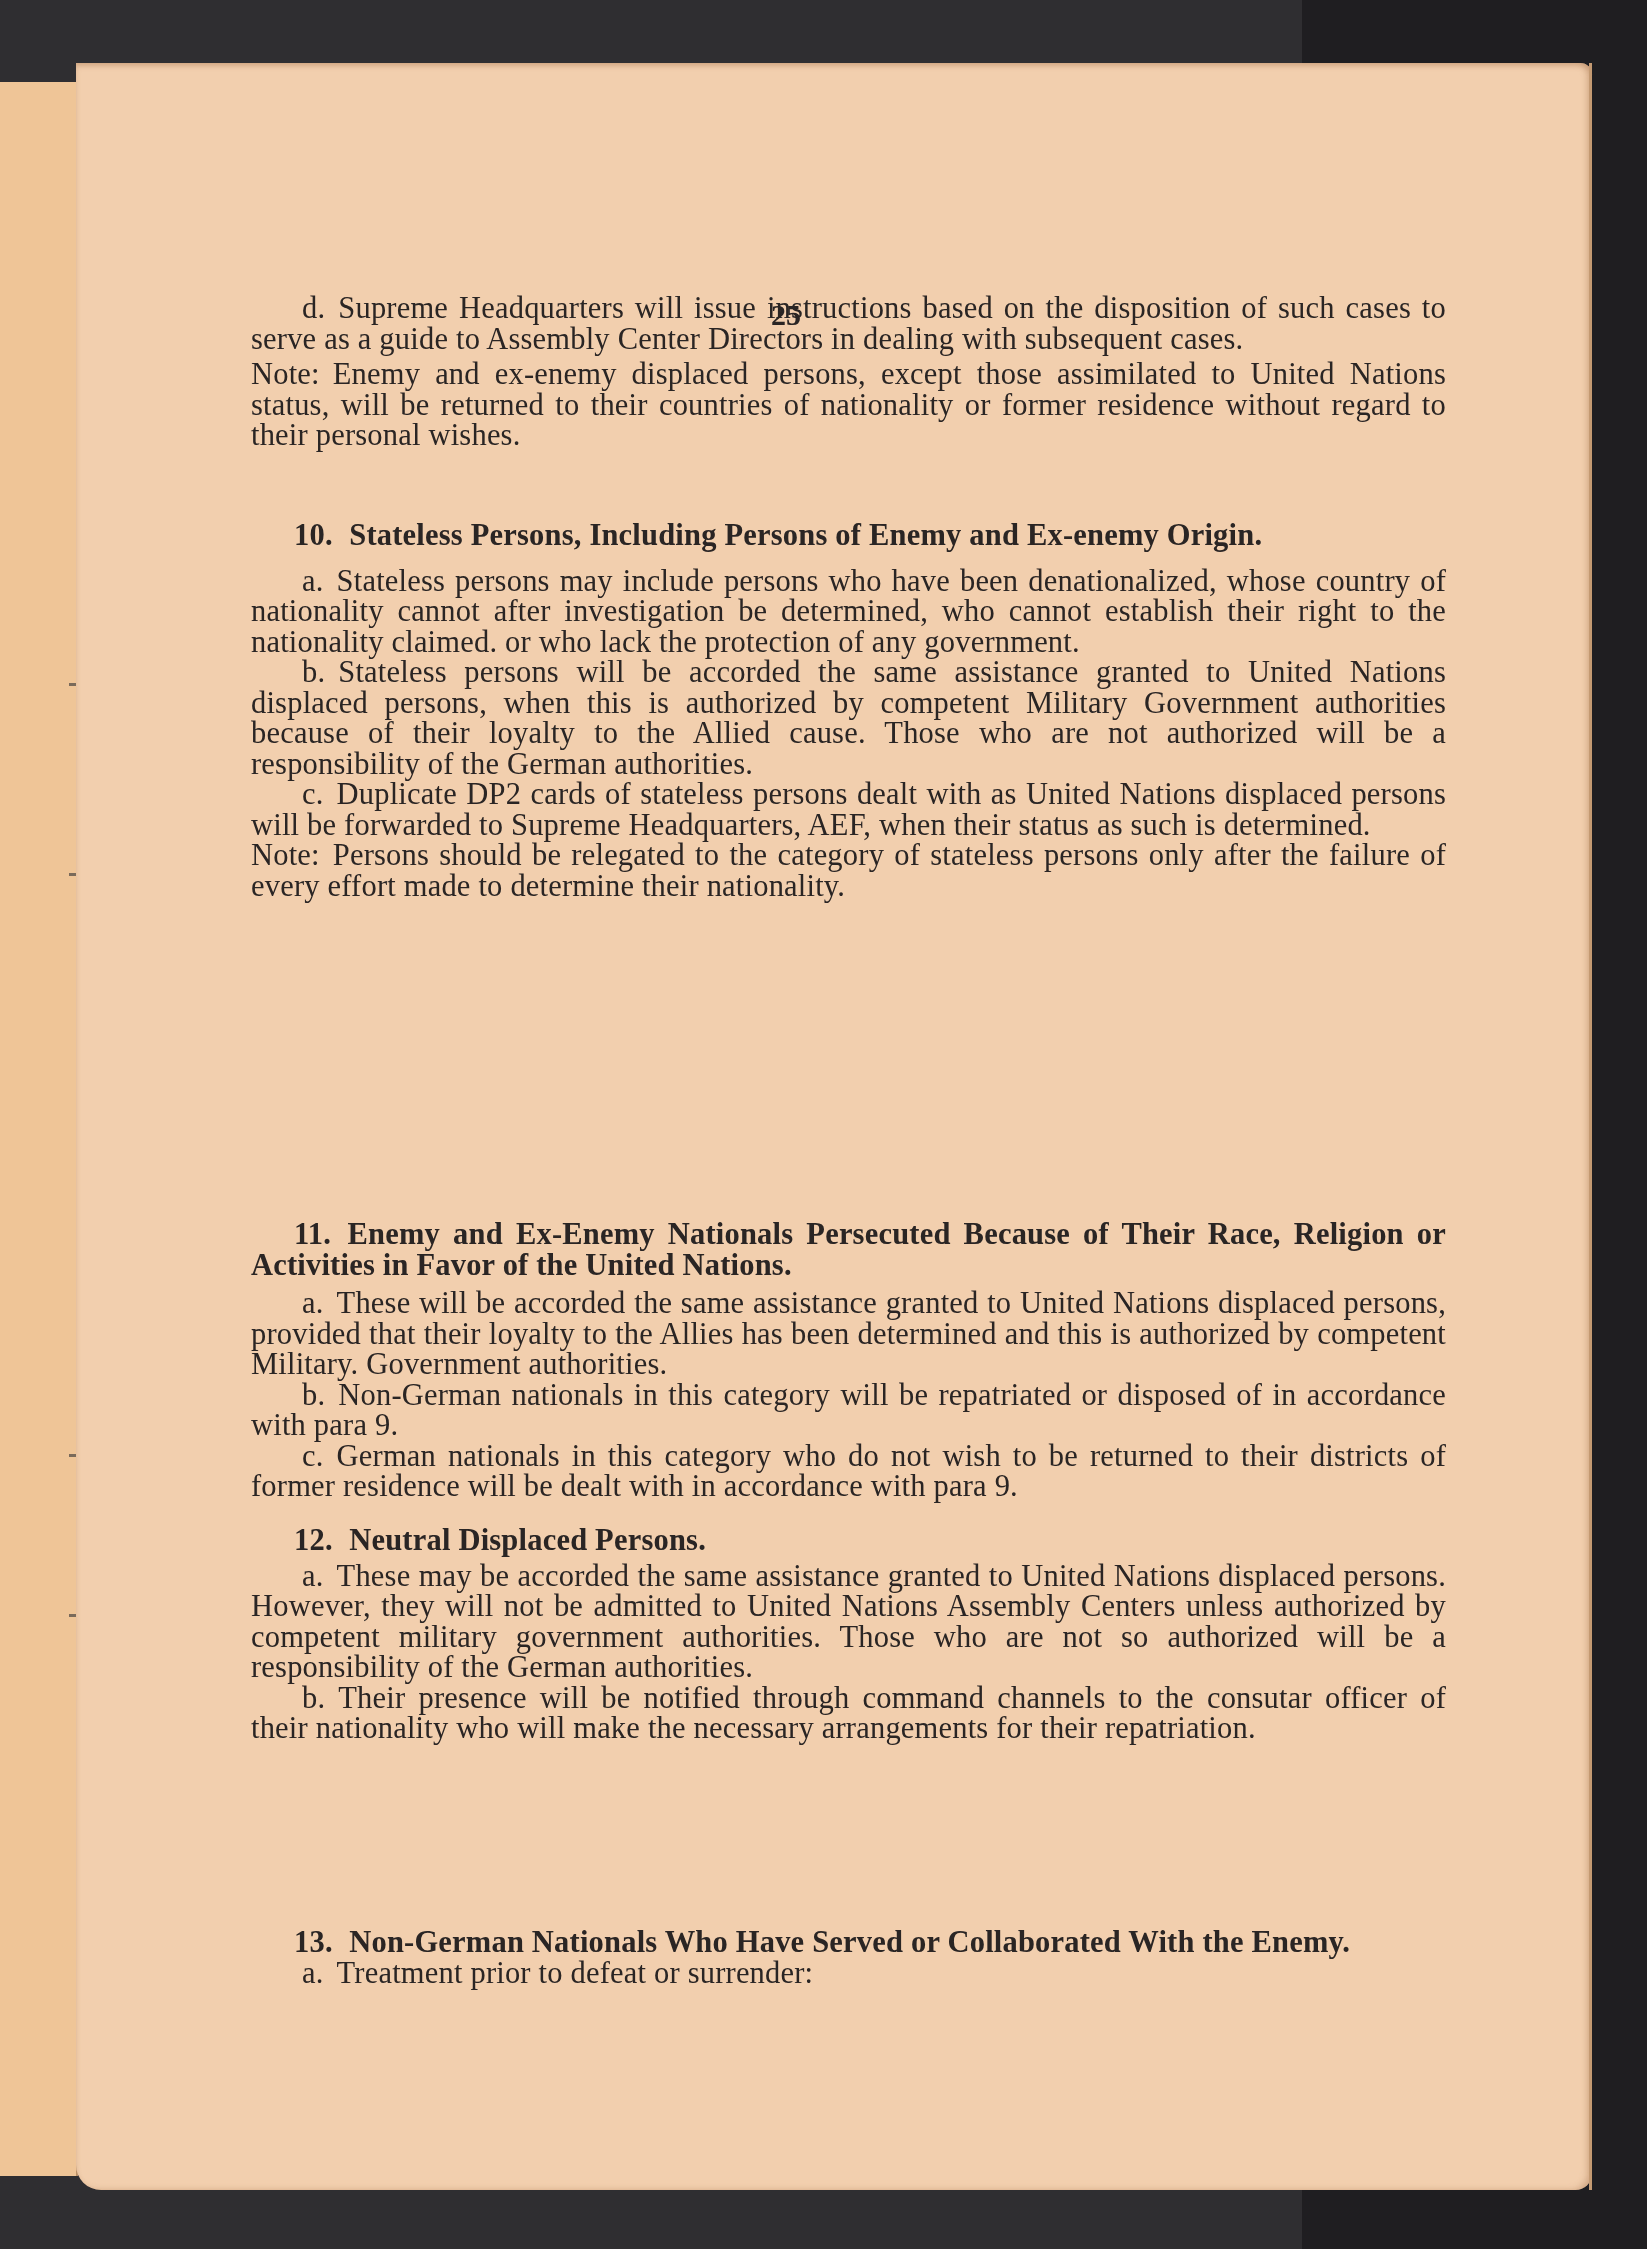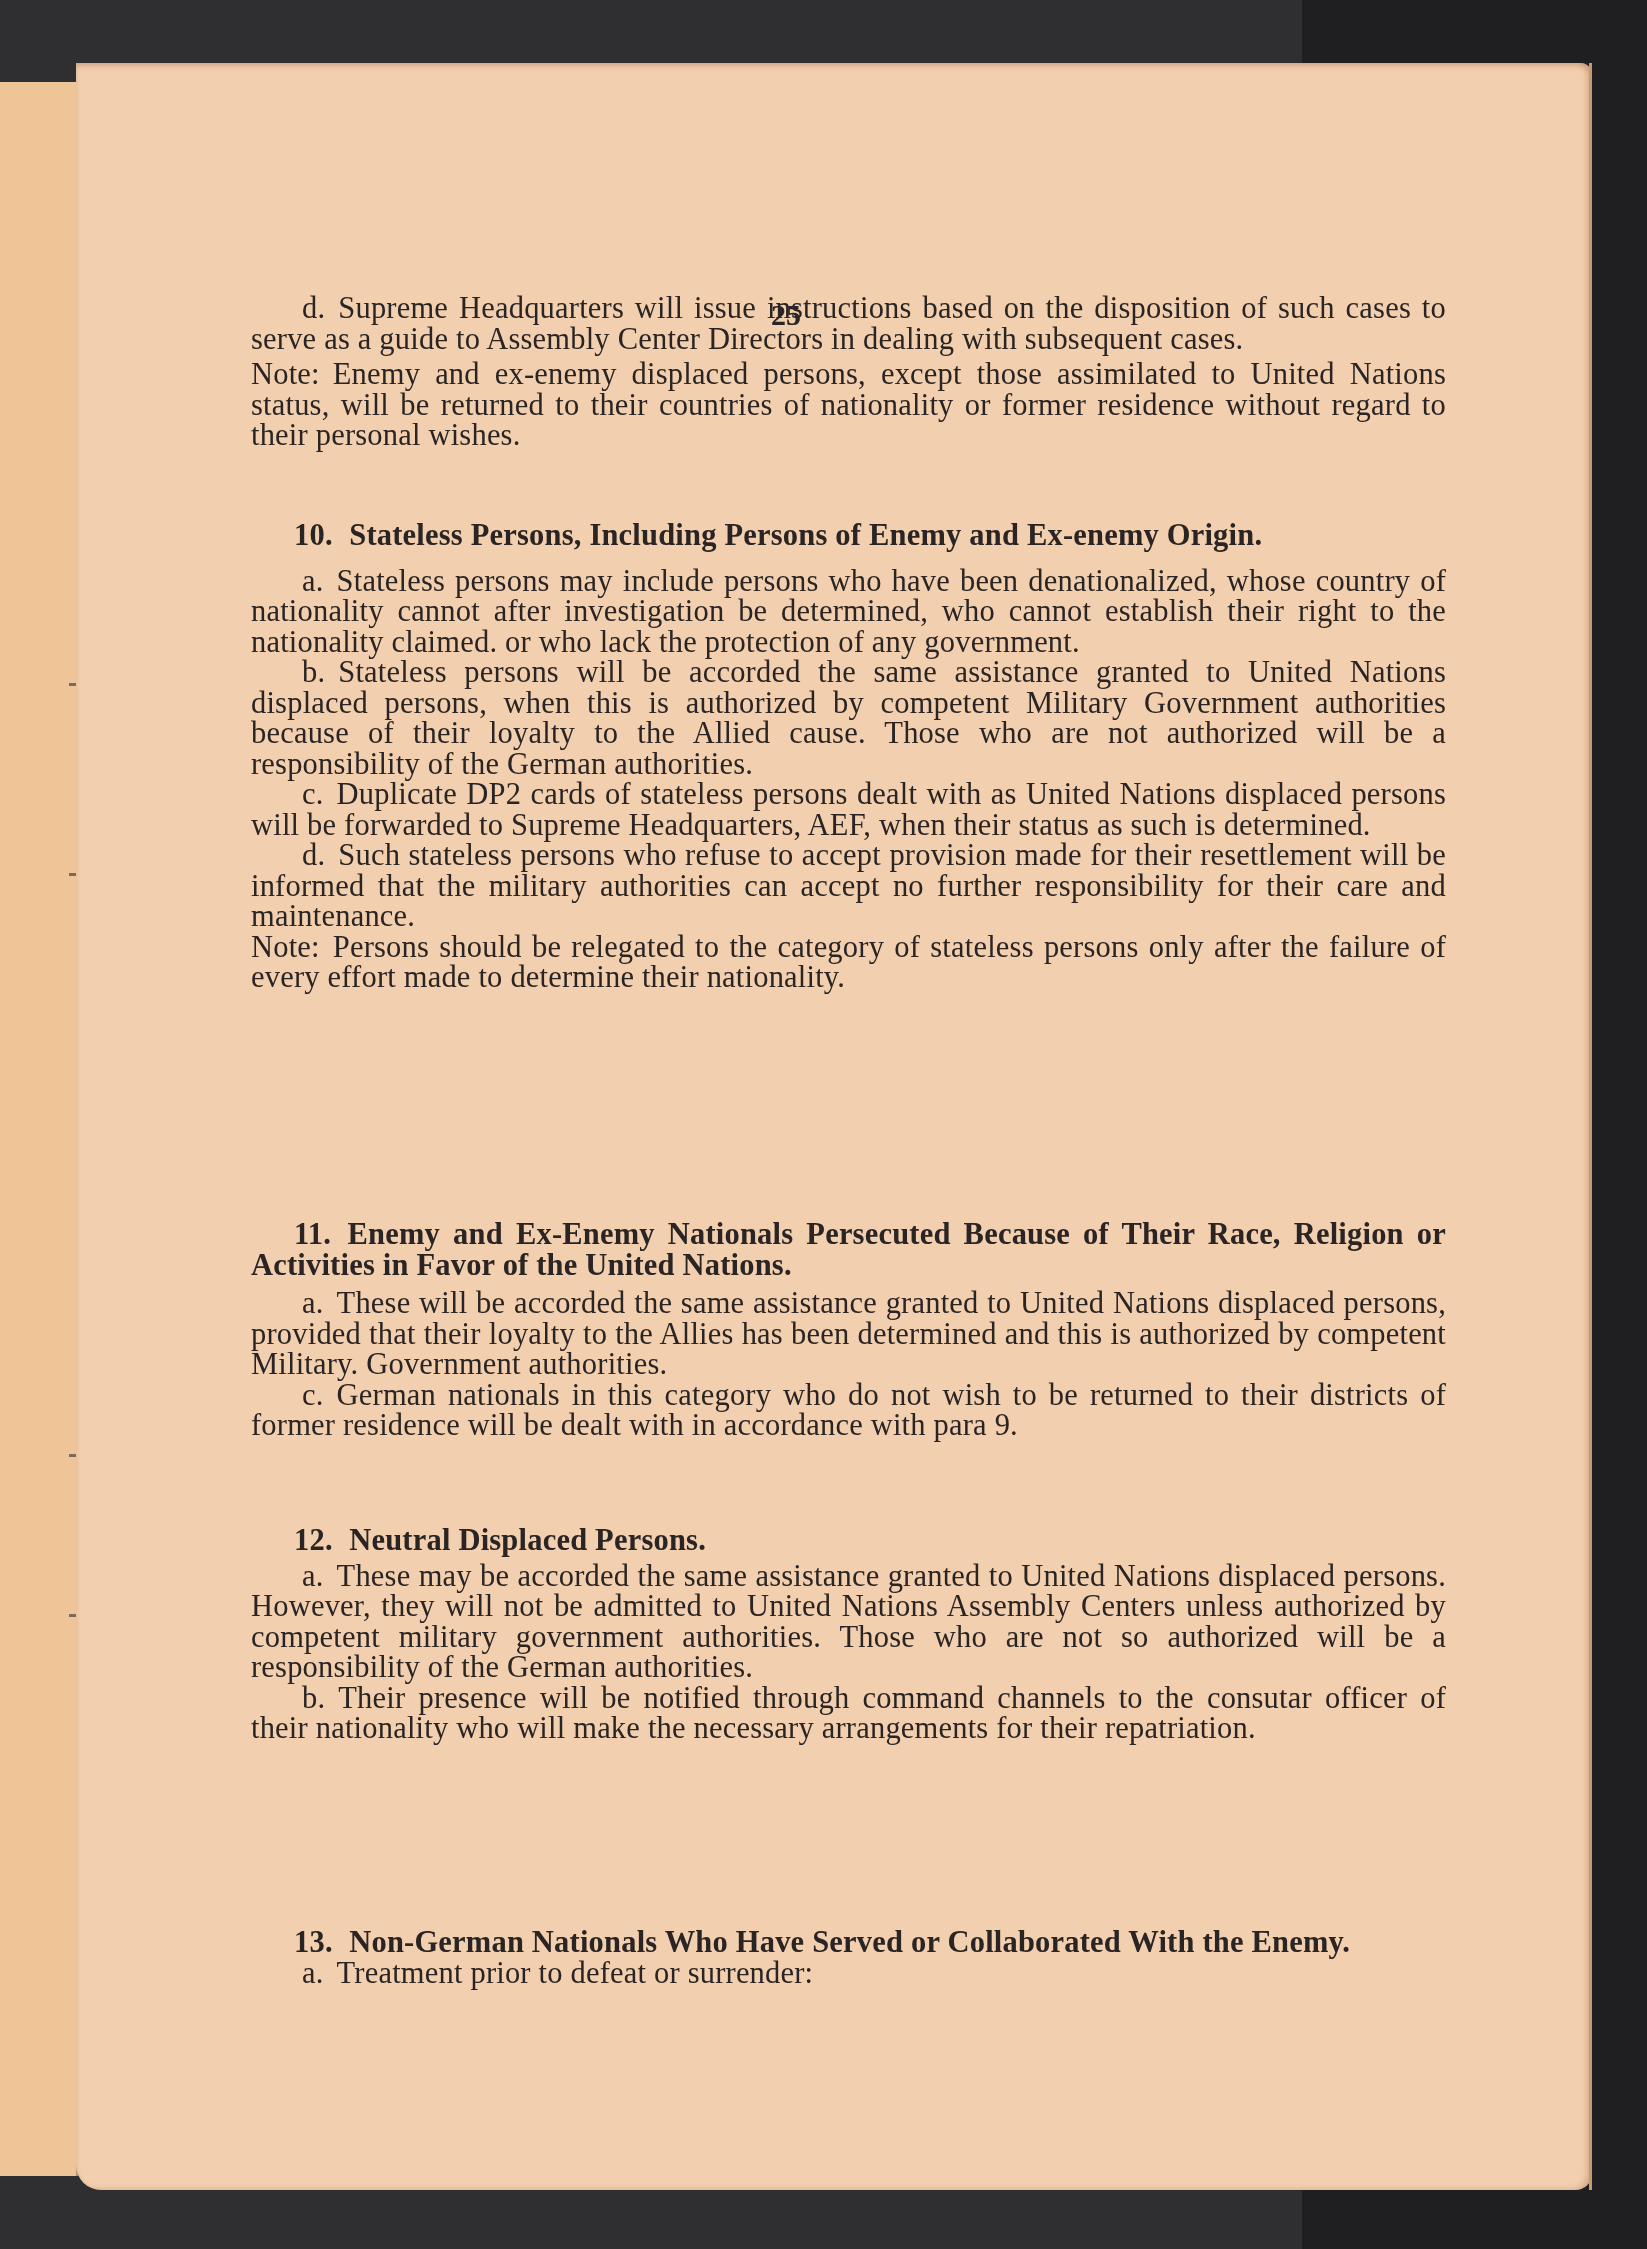--- a/index.html
+++ b/index.html
@@ -78,34 +78,34 @@
       </p>
       <p class="indent" style="margin-top:15px;">
         <span class="item-label">a.</span><span>Stateless persons may include persons who have been denationalized, whose country of nationality cannot after investigation be determined, who cannot establish their right to the nationality claimed. or who lack the protection of any government.</span>
       </p>
       <p class="indent">
         <span class="item-label">b.</span><span>Stateless persons will be accorded the same assistance granted to United Nations displaced persons, when this is authorized by competent Military Government authorities because of their loyalty to the Allied cause. Those who are not authorized will be a responsibility of the German authorities.</span>
       </p>
       <p class="indent">
         <span class="item-label">c.</span><span>Duplicate DP2 cards of stateless persons dealt with as United Nations displaced persons will be forwarded to Supreme Headquarters, AEF, when their status as such is determined.</span>
       </p>
-      <p class="indent">
-        <span class="item-label">d.</span><span>Such stateless persons who refuse to accept provision made for their resettlement will be informed that the military authorities can accept no further responsibility for their care and maintenance.</span>
-      </p>
       <p>
         <span class="item-label">Note:</span><span>Persons should be relegated to the category of stateless persons only after the failure of every effort made to determine their nationality.</span>
       </p>
     </div>
 
     <div class="block" style="top:1156px;">
       <p class="heading">
         <span style="margin-right:16.5px;">11.</span><span>Enemy and Ex-Enemy Nationals Persecuted Because of Their Race, Religion or Activities in Favor of the United Nations.</span>
       </p>
       <p class="indent" style="margin-top:8.2px;">
         <span class="item-label">a.</span><span>These will be accorded the same assistance granted to United Nations displaced persons, provided that their loyalty to the Allies has been determined and this is authorized by competent Military. Government authorities.</span>
+      </p>
+      <p class="indent">
+        <span class="item-label">b.</span><span>Non-German nationals in this category will be repatriated or disposed of in accordance with para 9.</span>
       </p>
       <p class="indent">
         <span class="item-label">c.</span><span>German nationals in this category who do not wish to be returned to their districts of former residence will be dealt with in accordance with para 9.</span>
       </p>
     </div>
 
     <div class="block" style="top:1462px;">
       <p class="heading">
         <span style="margin-right:16.5px;">12.</span><span>Neutral Displaced Persons.</span>
       </p>

